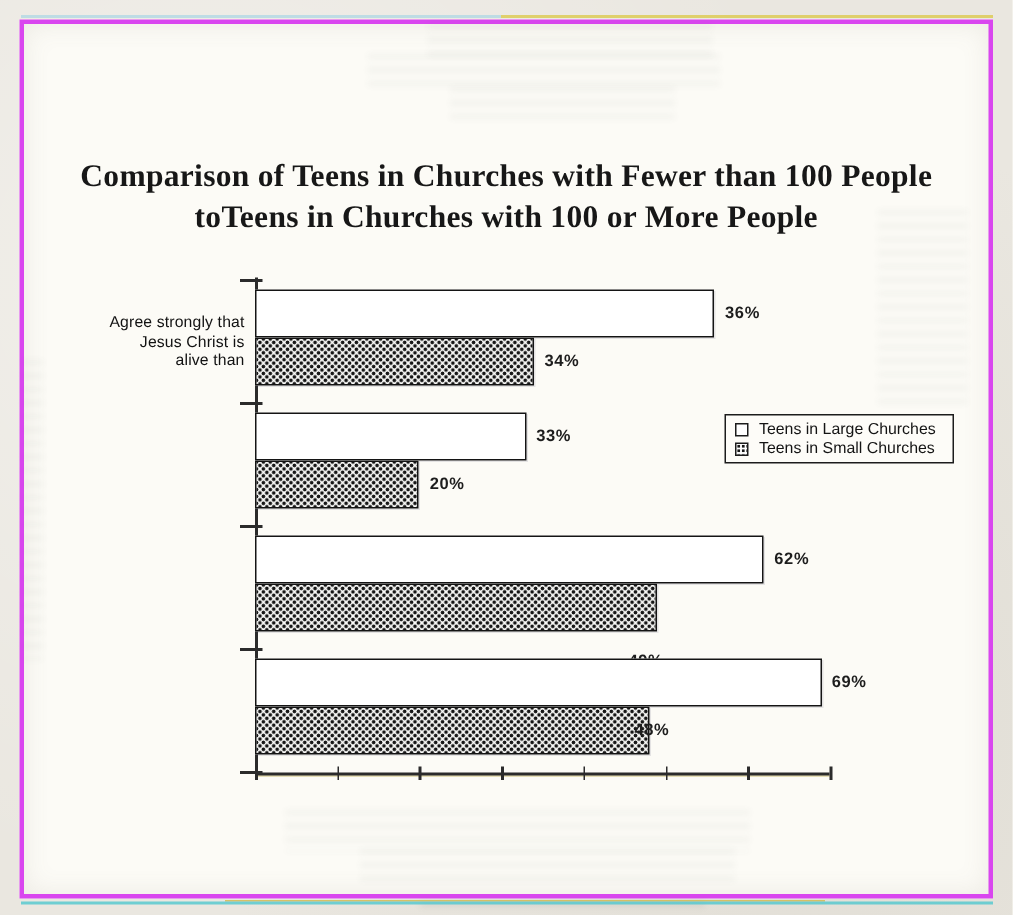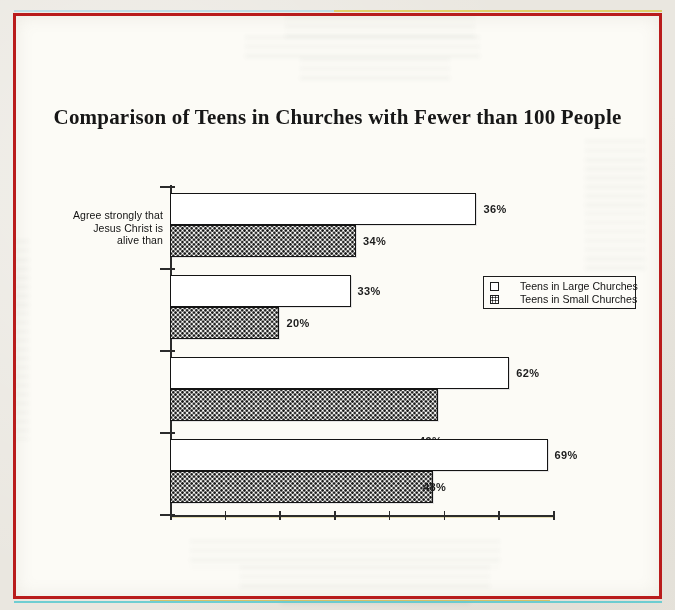--- a/index.html
+++ b/index.html
@@ -10,21 +10,21 @@
     background:#eae7e0;
     background-image:
       radial-gradient(circle at 20% 30%, rgba(255,255,255,.35), transparent 60%),
       radial-gradient(circle at 80% 80%, rgba(180,175,160,.18), transparent 55%);
     font-family:"Liberation Sans", sans-serif;
     -webkit-font-smoothing:antialiased;
   }
   
   .frame{
     position:absolute;left:13px;top:13px;width:649px;height:586px;
-    box-sizing:border-box;border:3px solid #b91c1c;background:#fcfbf6;
+    box-sizing:border-box;border:3px solid #d946ef;background:#fcfbf6;
     box-shadow:inset 0 0 18px rgba(120,115,95,.12);
   }
   
   .fringe{position:absolute;}
   
   .smudge{
     position:absolute;
     background:repeating-linear-gradient(180deg, rgba(82,96,86,.55) 0 3.5px, transparent 3.5px 9px);
     filter:blur(2.2px);opacity:.10;pointer-events:none;
   }
@@ -58,36 +58,37 @@
   .pct{
     position:absolute;display:flex;align-items:center;
     font-weight:bold;font-size:11px;letter-spacing:.4px;color:#1d1d1d;
   }
   
   .legend{
     position:absolute;left:483px;top:276px;width:153px;
     box-sizing:border-box;border:1.4px solid #1c1c1c;background:#fdfcf8;
     padding:3px 4px 3px 6px;display:flex;flex-direction:column;gap:1px;
   }
-  .legend-row{display:flex;align-items:center;gap:21px;font-size:10.6px;color:#141414;white-space:nowrap;}
+  .legend-row{display:flex;align-items:center;gap:7px;font-size:10.6px;color:#141414;white-space:nowrap;}
   .swatch{width:9px;height:9px;box-sizing:border-box;border:1.2px solid #1c1c1c;background:#fff;flex:0 0 auto;}
   .swatch.dotted{
     background-image:radial-gradient(circle,#161616 .9px,transparent 1.2px);
     background-size:3px 3px;
   }
 </style>
 </head>
 <body>
 
 <div class="fringe" style="left:14px;top:10px;width:320px;height:1.5px;background:#a9d5e4;opacity:.7;"></div>
 <div class="fringe" style="left:334px;top:10px;width:328px;height:1.5px;background:#dcc94e;opacity:.8;"></div>
 
 <div class="frame">
   <div class="title">
     <div>Comparison of Teens in Churches with Fewer than 100 People</div>
+    <div>toTeens in Churches with 100 or More People</div>
   </div>
 </div>
 
 <div class="smudge" style="left:285px;top:16px;width:190px;height:22px;"></div>
 <div class="smudge" style="left:245px;top:36px;width:235px;height:24px;"></div>
 <div class="smudge" style="left:300px;top:58px;width:150px;height:22px;"></div>
 <div class="smudge" style="left:585px;top:140px;width:60px;height:130px;"></div>
 <div class="smudge" style="left:15px;top:240px;width:14px;height:200px;"></div>
 <div class="smudge" style="left:190px;top:540px;width:310px;height:28px;"></div>
 <div class="smudge" style="left:240px;top:566px;width:250px;height:26px;"></div>

